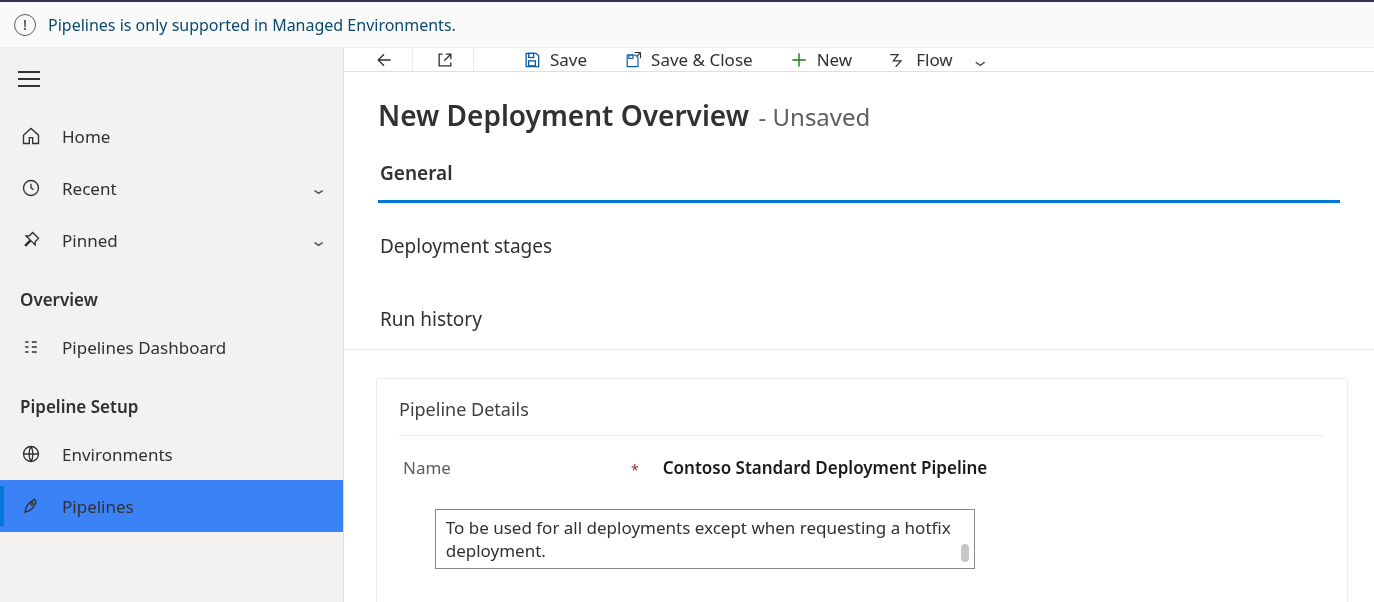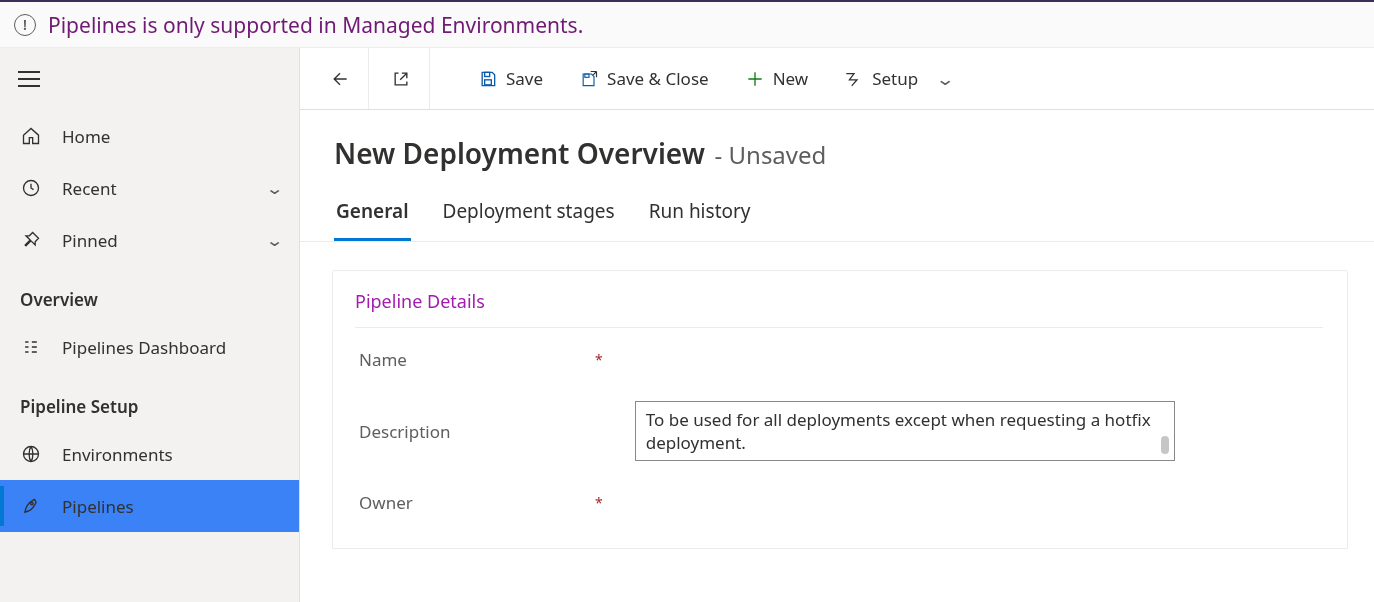--- a/index.html
+++ b/index.html
@@ -24,28 +24,28 @@
     padding: 0 14px;
     gap: 12px;
   }
   .notify-icon {
     width: 22px; height: 22px;
     border: 1.5px solid #605e5c;
     border-radius: 50%;
     display: flex; align-items: center; justify-content: center;
     font-size: 14px; font-weight: 600; color: #605e5c;
   }
-  .notify-text { font-size: 21px; color: #701a75; }
+  .notify-text { font-size: 16px; color: #0c4a6e; }
 
   
   .shell { display: flex; height: calc(100% - 48px); }
 
   
   .sidebar {
-    width: 300px;
+    width: 344px;
     background: #f3f2f1;
     border-right: 1px solid #e1dfdd;
     display: flex;
     flex-direction: column;
   }
   .hamburger {
     height: 62px;
     display: flex; align-items: center;
     padding: 0 18px;
     cursor: pointer;
@@ -131,50 +131,51 @@
   }
   .page-sub {
     font-size: 24px; font-weight: 400; color: #605e5c;
     margin-left: 6px;
   }
 
   .tabs {
     display: flex; gap: 30px;
     padding: 14px 34px 0 34px;
     border-bottom: 1px solid #edebe9;
+    flex-direction: column;
   }
   .tab {
     font-size: 19px;
     color: #323130;
     padding: 0 2px 14px 2px;
     cursor: pointer;
     border-bottom: 3px solid transparent;
   }
   .tab.active {
     font-weight: 600;
     border-bottom: 3px solid #0078d4;
   }
 
   .form-card {
     margin: 28px 26px 0 32px;
     border: 1px solid #edebe9;
     border-top-left-radius: 3px; border-top-right-radius: 3px;
     padding: 18px 24px 24px 22px;
   }
   .card-title {
-    font-size: 18px; font-weight: 400; color: #a21caf;
+    font-size: 18px; font-weight: 400; color: #404040;
     padding-bottom: 14px;
     border-bottom: 1px solid #edebe9;
   }
 
   .form-row {
     display: flex;
-    align-items: center;
+    align-items: flex-end;
     padding: 20px 6px 10px 4px;
-    gap: 8px;
+    gap: 0;
   }
   .form-label {
     width: 228px;
     font-size: 17px;
     color: #605e5c;
     display: flex; align-items: center;
   }
   .req { color: #a4262c; margin-right: 24px; }
   .form-value {
     flex: 1; min-width: 0;
@@ -345,21 +346,21 @@
         </span>
         <span>New</span>
       </div>
 
       <div class="cmd">
         <span class="cicon">
           <svg width="22" height="20" viewBox="0 0 26 24" fill="none" stroke="#323130" stroke-width="1.6">
               <path d="M3 5 L13 5 L7 13 L17 13 L10 21"></path>
             </svg>
         </span>
-        <span>Setup</span>
+        <span>Flow</span>
         <span style="margin-left:12px;color:#605e5c;transform:scaleX(1.4);">⌄</span>
       </div>
     </div>
 
     <div class="page-header">
       <span class="page-title">New Deployment Overview</span>
       <span class="page-sub">- Unsaved</span>
     </div>
 
     <div class="tabs">
@@ -369,26 +370,26 @@
     </div>
 
     <section class="form-card">
       <div class="card-title">Pipeline Details</div>
 
       <div class="form-row">
         <div class="form-label">
           <span>Name</span>
         </div>
         <span class="req">*</span>
+        <div class="form-value">
+          <span class="val-bold">Contoso Standard Deployment Pipeline</span>
+        </div>
       </div>
 
       <div class="form-row">
-        <div class="form-label">
-          <span>Description</span>
-        </div>
         <span class="req" style="visibility:hidden;">*</span>
         <div class="form-value">
           <div class="desc-box">
             <span>To be used for all deployments except when requesting a hotfix deployment.</span>
             <span class="desc-scroll">
                 <span class="desc-thumb"></span>
               </span>
           </div>
         </div>
       </div>

